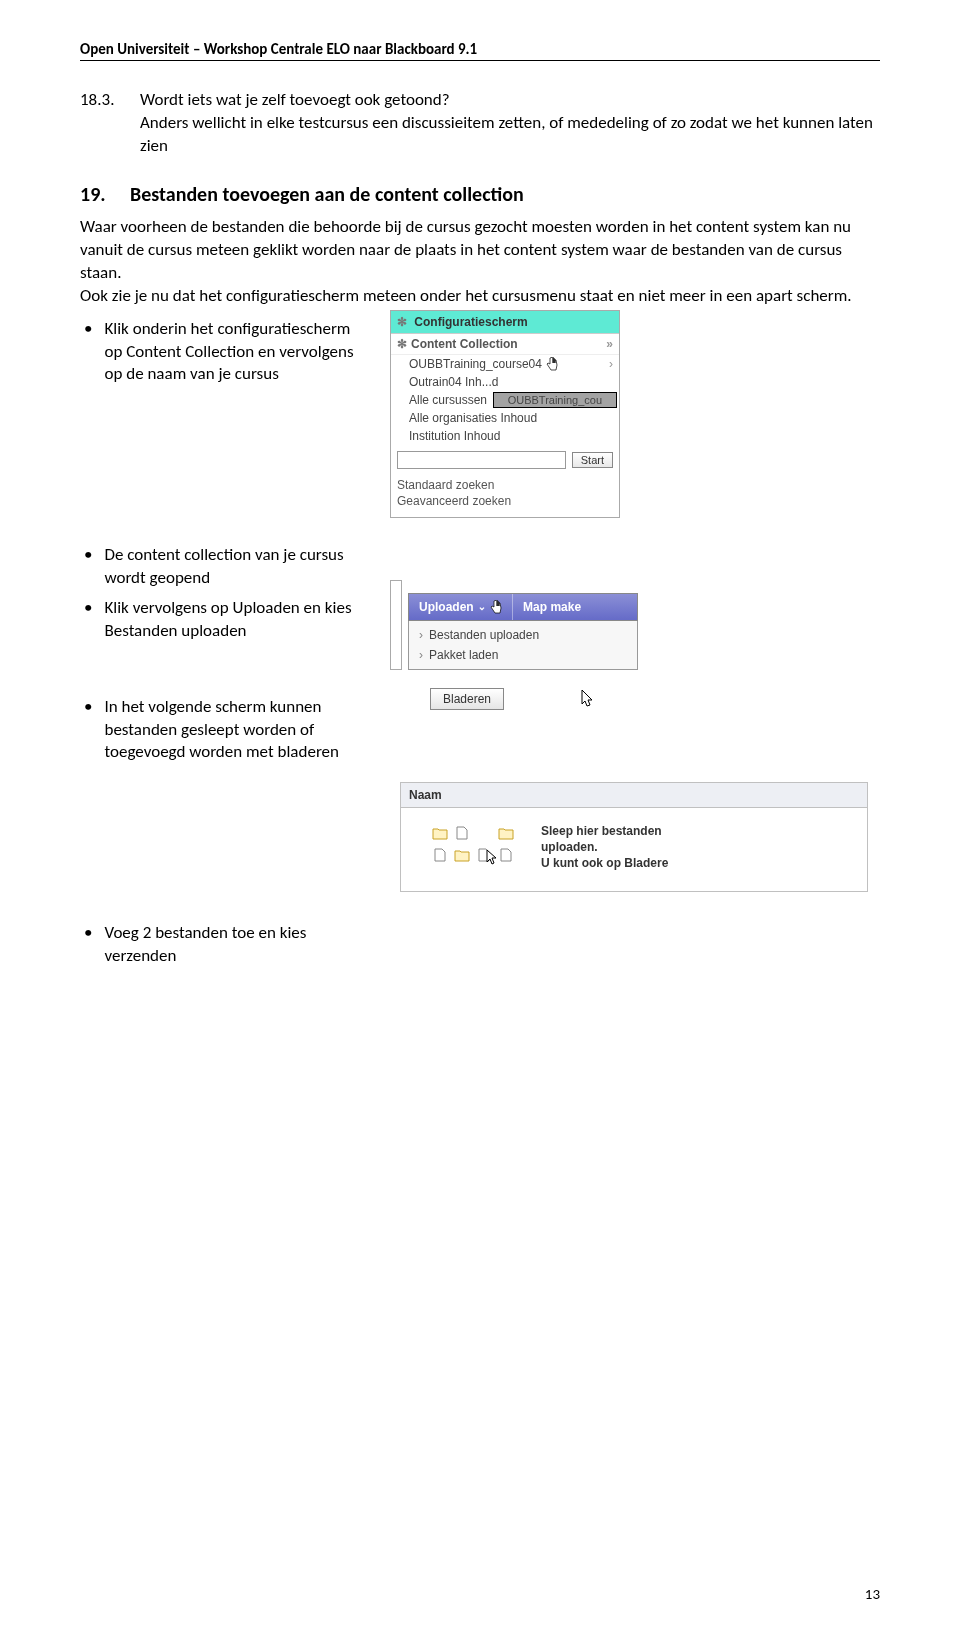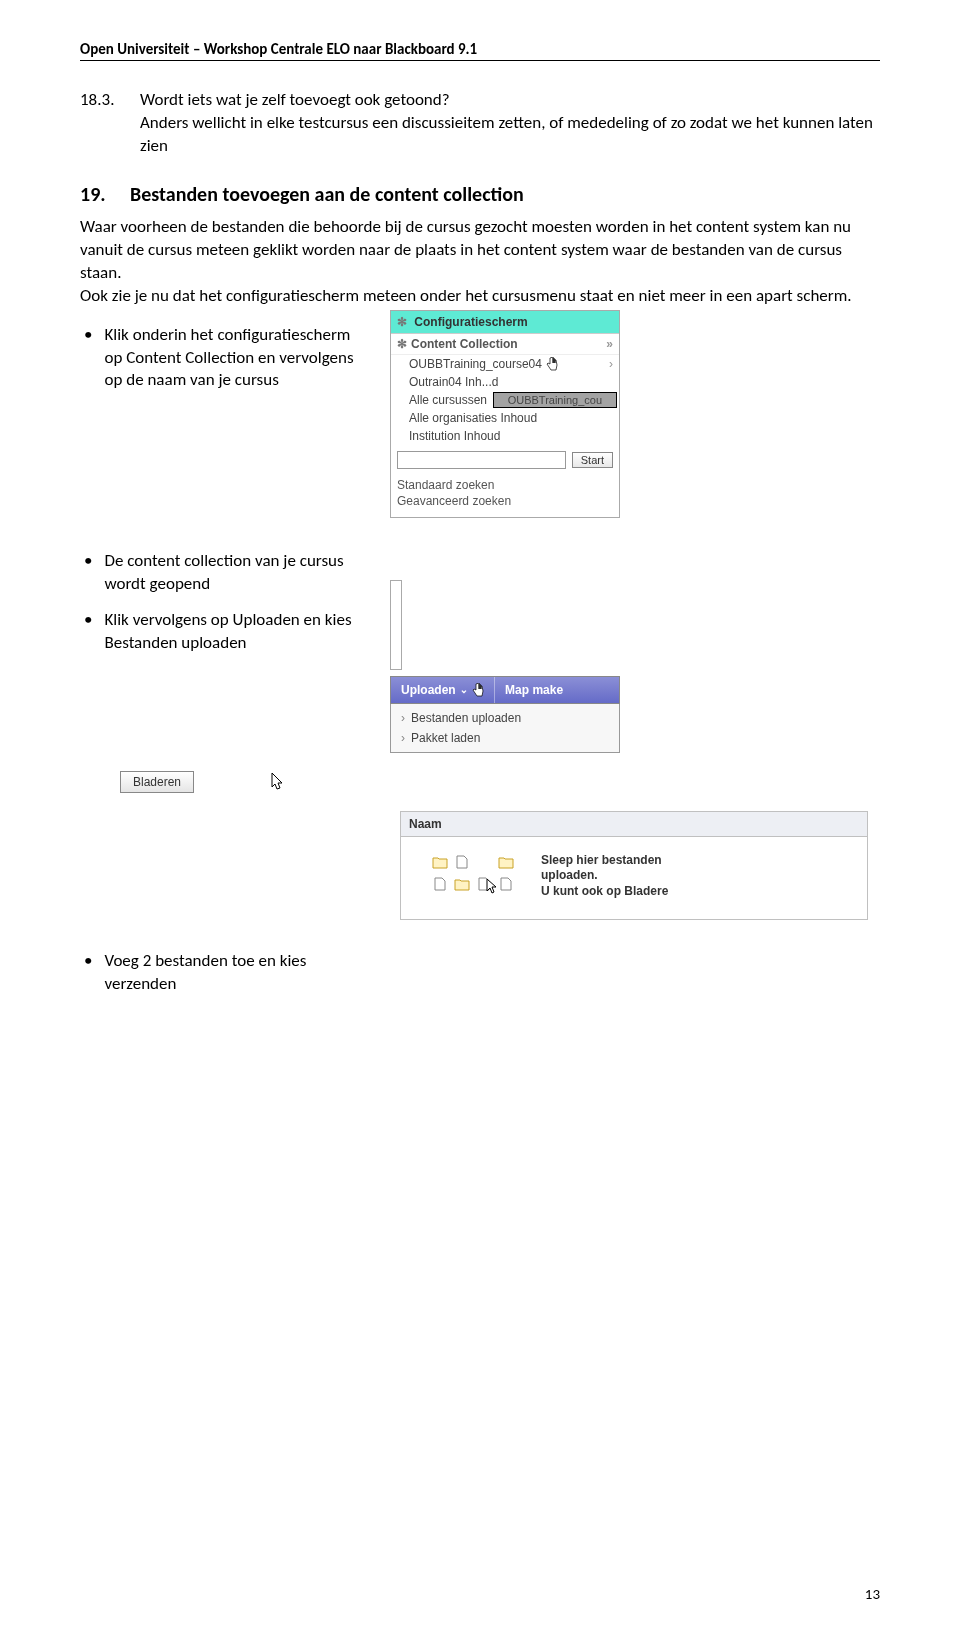--- a/index.html
+++ b/index.html
@@ -36,21 +36,21 @@
     margin-bottom: 10px;
   }
   .h2-row .num {
     width: 50px;
     flex-shrink: 0;
   }
   .body-text { line-height: 1.35; }
   .bullet {
     display: flex;
     line-height: 1.35;
-    margin-top: 14px;
+    margin-top: 8px;
   }
   .bullet::before {
     content: "•";
     margin-right: 12px;
     margin-left: 4px;
     flex-shrink: 0;
   }
   .side-by-side {
     display: flex;
     align-items: flex-start;
@@ -302,21 +302,21 @@
 
 <div class="side-by-side" style="align-items:stretch;">
   <div class="left-col" style="display:flex;flex-direction:column;">
     <div class="bullet">
       <span>De content collection van je cursus wordt geopend</span>
     </div>
     <div class="bullet">
       <span>Klik vervolgens op Uploaden en kies Bestanden uploaden</span>
     </div>
   </div>
-  <div class="right-col" style="display:flex;gap:6px;align-items:flex-start;padding-top:44px;flex-direction:column;">
+  <div class="right-col" style="display:flex;gap:6px;align-items:flex-end;padding-top:44px;">
     <div class="left-thin-col"></div>
     <div class="upload-panel">
       <div class="upload-bar">
         <div class="btn">
           <span>Uploaden</span>
           <span class="chevdown">⌄</span>
           <span class="cursor-pointer">
             <svg width="12" height="14" viewBox="0 0 12 14">
                 <path d="M4 1v6l-2-1-1 1 4 6h5l1-5-1-5-1 0v3-4l-1 0v4-5l-1 0v5-6z" fill="#fff" stroke="#000" stroke-width="0.7"></path>
               </svg>
@@ -334,20 +334,25 @@
         <div class="mi">
           <span class="chev">›</span>
           <span>Pakket laden</span>
         </div>
       </div>
     </div>
   </div>
 </div>
 
 <div class="side-by-side">
+  <div class="left-col">
+    <div class="bullet">
+      <span>In het volgende scherm kunnen bestanden gesleept worden of toegevoegd worden met bladeren</span>
+    </div>
+  </div>
   <div class="right-col">
     <div class="bladeren-wrap">
       <button class="bladeren-btn">Bladeren</button>
       <div class="arrow-cursor">
         <svg width="16" height="20" viewBox="0 0 16 20">
             <path d="M2 2l0 14 3-3 2 5 3-1-2-5 4 0z" fill="#fff" stroke="#000" stroke-width="1"></path>
           </svg>
       </div>
     </div>
   </div>

